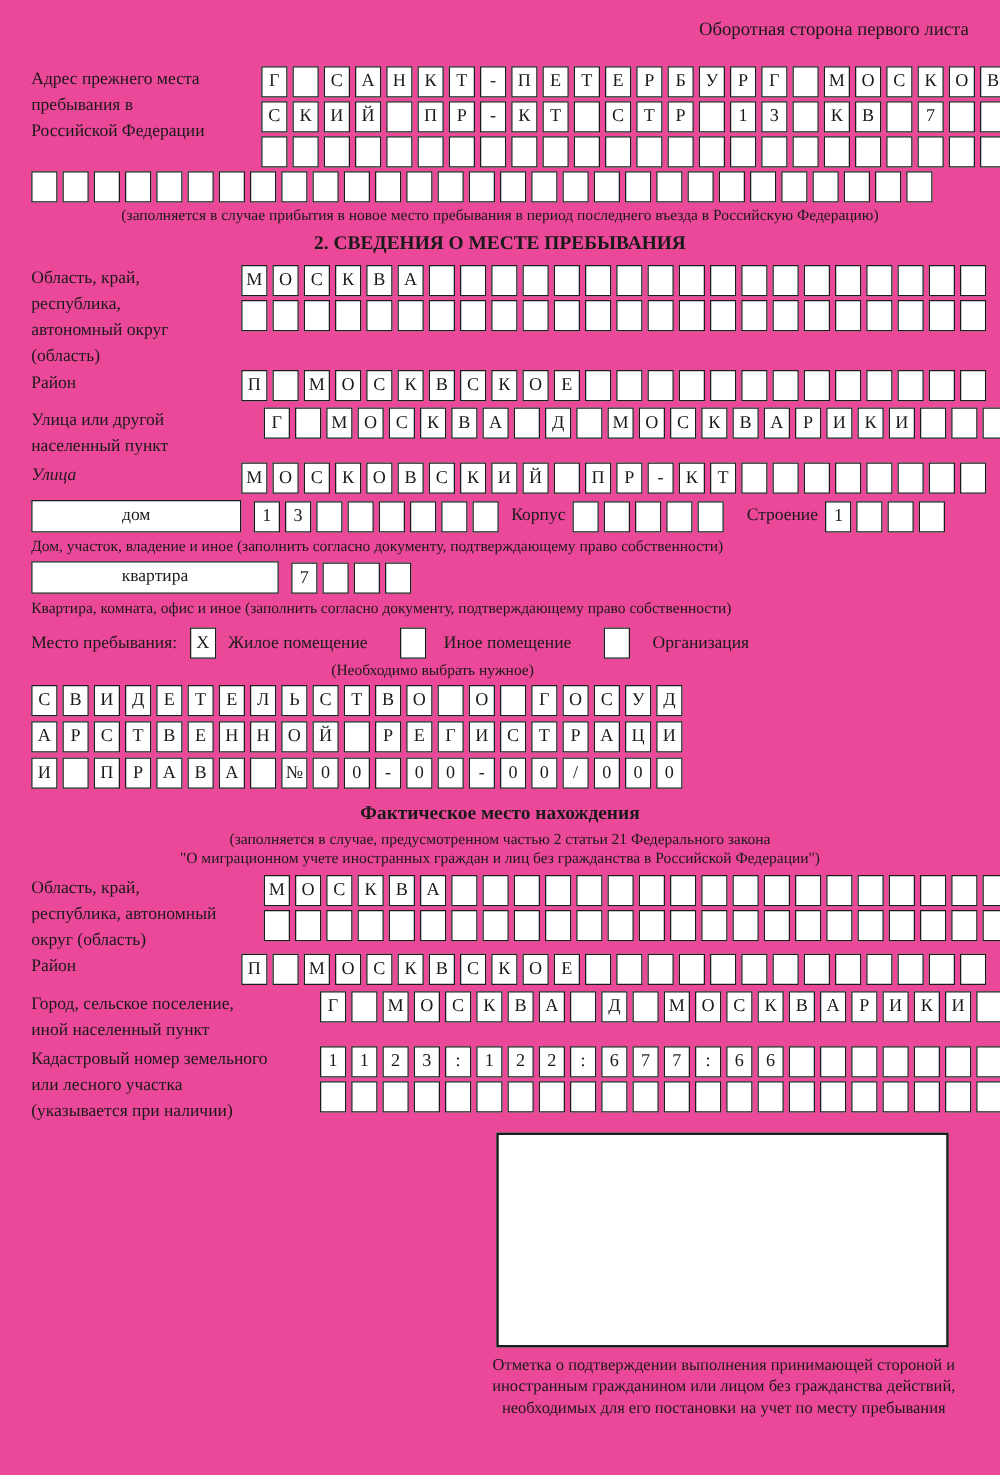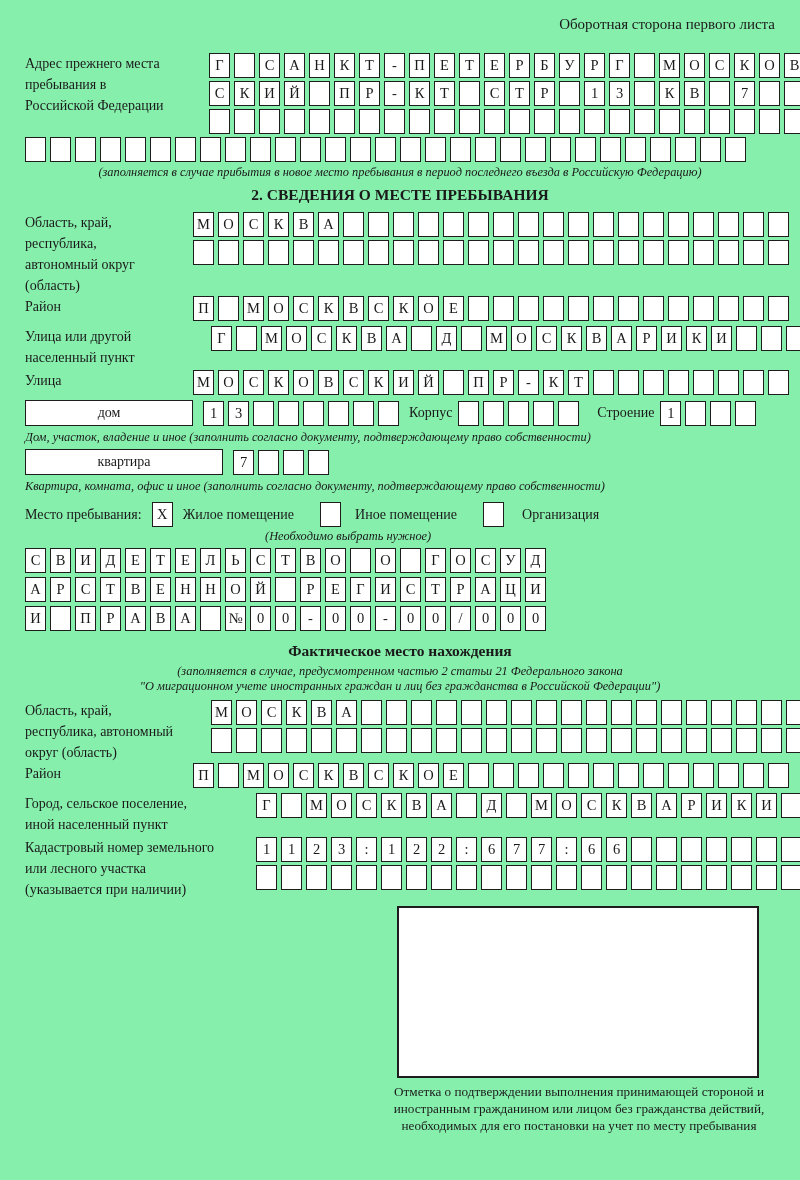--- a/index.html
+++ b/index.html
@@ -1,51 +1,51 @@
 <!DOCTYPE html>
 <html><head>
 <meta charset="utf-8">
 <style>
   html,body{margin:0;padding:0;background:#ffffff;}
   .page{
     position:relative;
     width:800px;height:1180px;
-    background:#86efac;
+    background:#ec4899;
     color:#1a1a1a;
     font-family:"Liberation Serif","DejaVu Serif",serif;
     box-sizing:border-box;
     padding:16px 25px 0 25px;
     overflow:hidden;
   }
   .page-title{
     text-align:right;
     font-size:15px;
     margin-bottom:20px;
   }
   .frow{display:flex;align-items:flex-start;gap:36px;}
   .lbl{font-size:14px;line-height:21px;flex:0 0 auto;}
   .w148{width:148px;}
   .w132{width:132px;}
   .w150{width:150px;}
-  .w87{width:132px;}
+  .w87{width:132px;font-style:italic;}
   .w212{width:212px;}
   .w195{width:195px;}
   .rowscol{display:flex;flex-direction:column;}
   .cellrow{display:flex;flex-wrap:nowrap;margin-bottom:3px;}
   .cell{
     box-sizing:border-box;
     flex:0 0 auto;
     width:21px;height:25px;
     margin-right:4px;
     border:1.6px solid #1d1d1d;
     display:flex;align-items:center;justify-content:center;
     font-size:14.5px;
     background:#fff;
   }
-  .note{font-size:12.4px;line-height:15px;font-style:italic;}
+  .note{font-size:12.4px;line-height:15px;}
   .center{text-align:center;}
   .sec-title{font-size:15.5px;font-weight:bold;text-align:center;margin:6px 0 8px 0;}
   .widebox{
     box-sizing:border-box;
     border:1.6px solid #1d1d1d;
     height:26px;
     display:flex;align-items:center;justify-content:center;
     font-size:14px;
     flex:0 0 auto;
     background:#fff;

